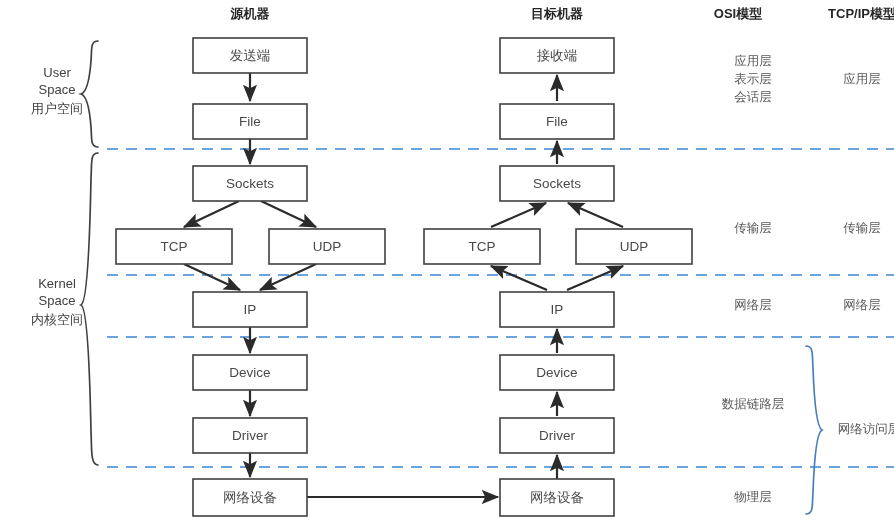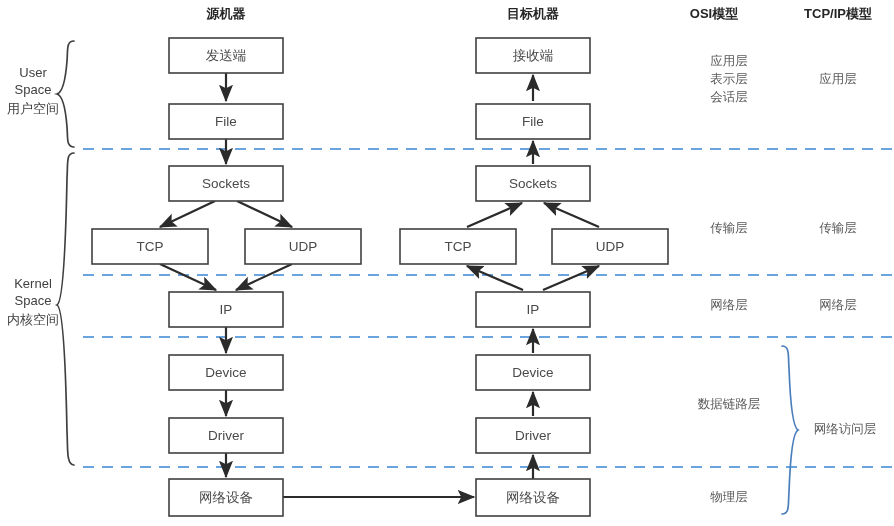--- a/index.html
+++ b/index.html
@@ -10,20 +10,21 @@
   body {
     width: 894px;
     height: 526px;
     font-family: "Liberation Sans", "DejaVu Sans", sans-serif;
     overflow: hidden;
   }
   #diagram-root {
     position: relative;
     width: 723px;
     height: 526px;
+    padding-left: 24px;
   }
   svg.diagram {
     display: block;
     width: 894px;
     height: 526px;
   }
   .col-header {
     font-size: 13px;
     font-weight: bold;
     fill: #262626;

